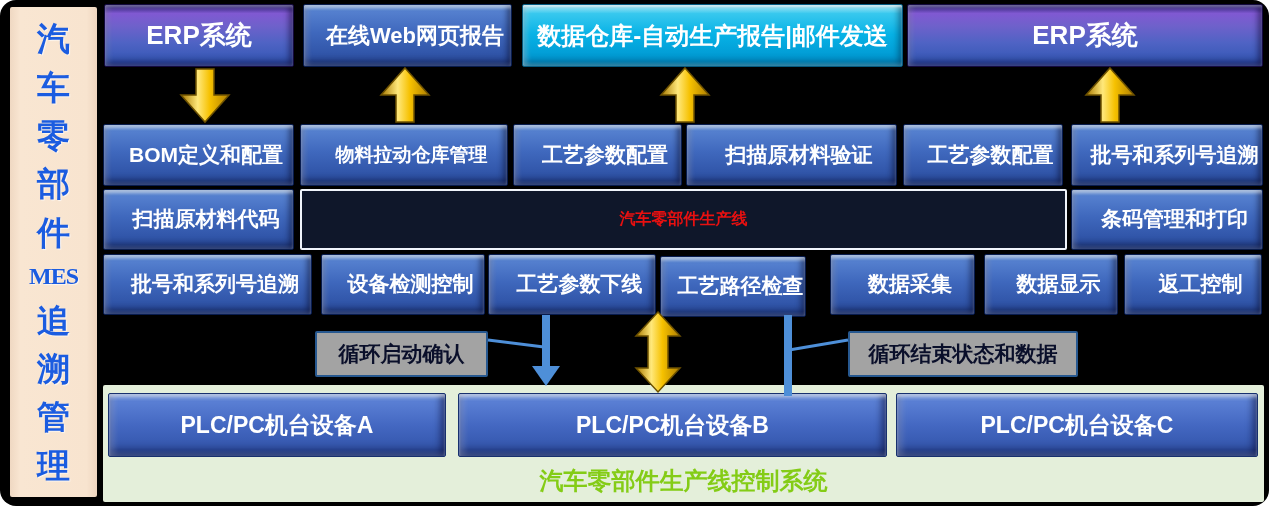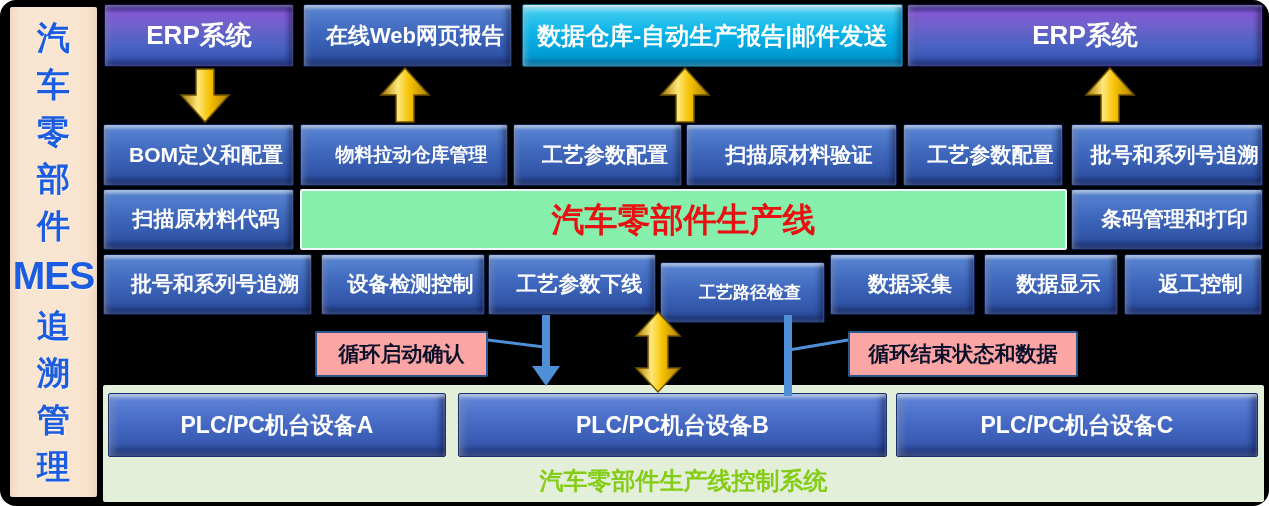--- a/index.html
+++ b/index.html
@@ -15,21 +15,21 @@
   .sidebar{
     position:absolute;left:10px;top:7px;width:87px;height:490px;
     background:linear-gradient(90deg,#efd8c2 0%,#f9e6d2 12%,#f8e4cf 88%,#eed5bf 100%);
     display:flex;flex-direction:column;align-items:center;justify-content:space-evenly;
     border-radius:2px;
   }
   .sidebar .ch{
     color:#1b5ce0;font-weight:bold;font-size:33px;line-height:1;
     text-shadow:1px 1px 1px rgba(255,255,255,.7);
   }
-  .sidebar .ch.latin{font-size:39px;letter-spacing:-1px;}
+  .sidebar .ch.latin{font-size:24px;letter-spacing:-1px;font-family:Liberation Serif, serif;}
   
   .box{
     position:absolute;display:flex;align-items:center;justify-content:center;
     color:#ffffff;font-weight:bold;text-align:left;line-height:1.15;
     border-radius:2px;box-sizing:border-box;
   }
   .blue{
     background:linear-gradient(180deg,#8fb6ec 0%,#5580cf 10%,#3f68bd 45%,#2c4fa2 92%,#4a70c0 100%);
     border:1px solid #081c4e;
     box-shadow:inset 0 3px 3px rgba(255,255,255,.35),
@@ -51,26 +51,26 @@
   .cyan{
     background:linear-gradient(180deg,#b8f0fb 0%,#38c8ee 14%,#07b2e6 48%,#0096d0 92%,#2fb6e2 100%);
     border:1px solid #045a80;
     box-shadow:inset 0 2px 2px rgba(255,255,255,.5),
                inset 4px 0 5px rgba(255,255,255,.25),
                inset -4px 0 6px rgba(0,40,70,.35),
                inset 0 -5px 7px rgba(0,40,70,.4);
     font-size:24px;
   }
   .light{
-    background:#86efac;
+    background:#0f172a;
     border:2px solid #f0f4fb;
-    color:#e81010;font-size:33px;
+    color:#e81010;font-size:16px;
   }
   .note{
-    background:#fca5a5;
+    background:#a3a3a3;
     border:2px solid #27588f;
     color:#0a0f2a;font-size:21px;font-weight:bold;
   }
   .green-panel{
     position:absolute;left:103px;top:385px;width:1161px;height:117px;
     background:#e4efda;border-radius:2px;
   }
   .plcbox{
     background:linear-gradient(180deg,#8fb0ec 0%,#5a7fd4 12%,#4468c2 50%,#3355ab 90%,#5276c6 100%);
     border:1px solid #17306e;
@@ -116,21 +116,21 @@
   <div class="box blue" style="left:903px;top:124px;width:160px;height:62px;font-size:21px">工艺参数配置</div>
   <div class="box blue" style="left:1071px;top:124px;width:192px;height:62px;font-size:21px">批号和系列号追溯</div>
 
   <div class="box blue" style="left:103px;top:189px;width:191px;height:61px;font-size:21px">扫描原材料代码</div>
   <div class="box light" style="left:300px;top:189px;width:767px;height:61px">汽车零部件生产线</div>
   <div class="box blue" style="left:1071px;top:189px;width:192px;height:61px;font-size:21px">条码管理和打印</div>
 
   <div class="box blue" style="left:103px;top:254px;width:209px;height:61px;font-size:21px">批号和系列号追溯</div>
   <div class="box blue" style="left:321px;top:254px;width:164px;height:61px;font-size:21px">设备检测控制</div>
   <div class="box blue" style="left:488px;top:254px;width:168px;height:61px;font-size:21px">工艺参数下线</div>
-  <div class="box blue" style="left:660px;top:262px;width:165px;height:61px;font-size:17px">工艺路径检查</div>
+  <div class="box blue" style="left:660px;top:256px;width:146px;height:61px;font-size:21px">工艺路径检查</div>
   <div class="box blue" style="left:830px;top:254px;width:145px;height:61px;font-size:21px">数据采集</div>
   <div class="box blue" style="left:984px;top:254px;width:134px;height:61px;font-size:21px">数据显示</div>
   <div class="box blue" style="left:1124px;top:254px;width:138px;height:61px;font-size:21px">返工控制</div>
 
   <div class="green-panel"></div>
   <div class="box plcbox" style="left:108px;top:393px;width:338px;height:64px">PLC/PC机台设备A</div>
   <div class="box plcbox" style="left:458px;top:393px;width:429px;height:64px">PLC/PC机台设备B</div>
   <div class="box plcbox" style="left:896px;top:393px;width:362px;height:64px">PLC/PC机台设备C</div>
   <div class="plc-caption">汽车零部件生产线控制系统</div>
 

